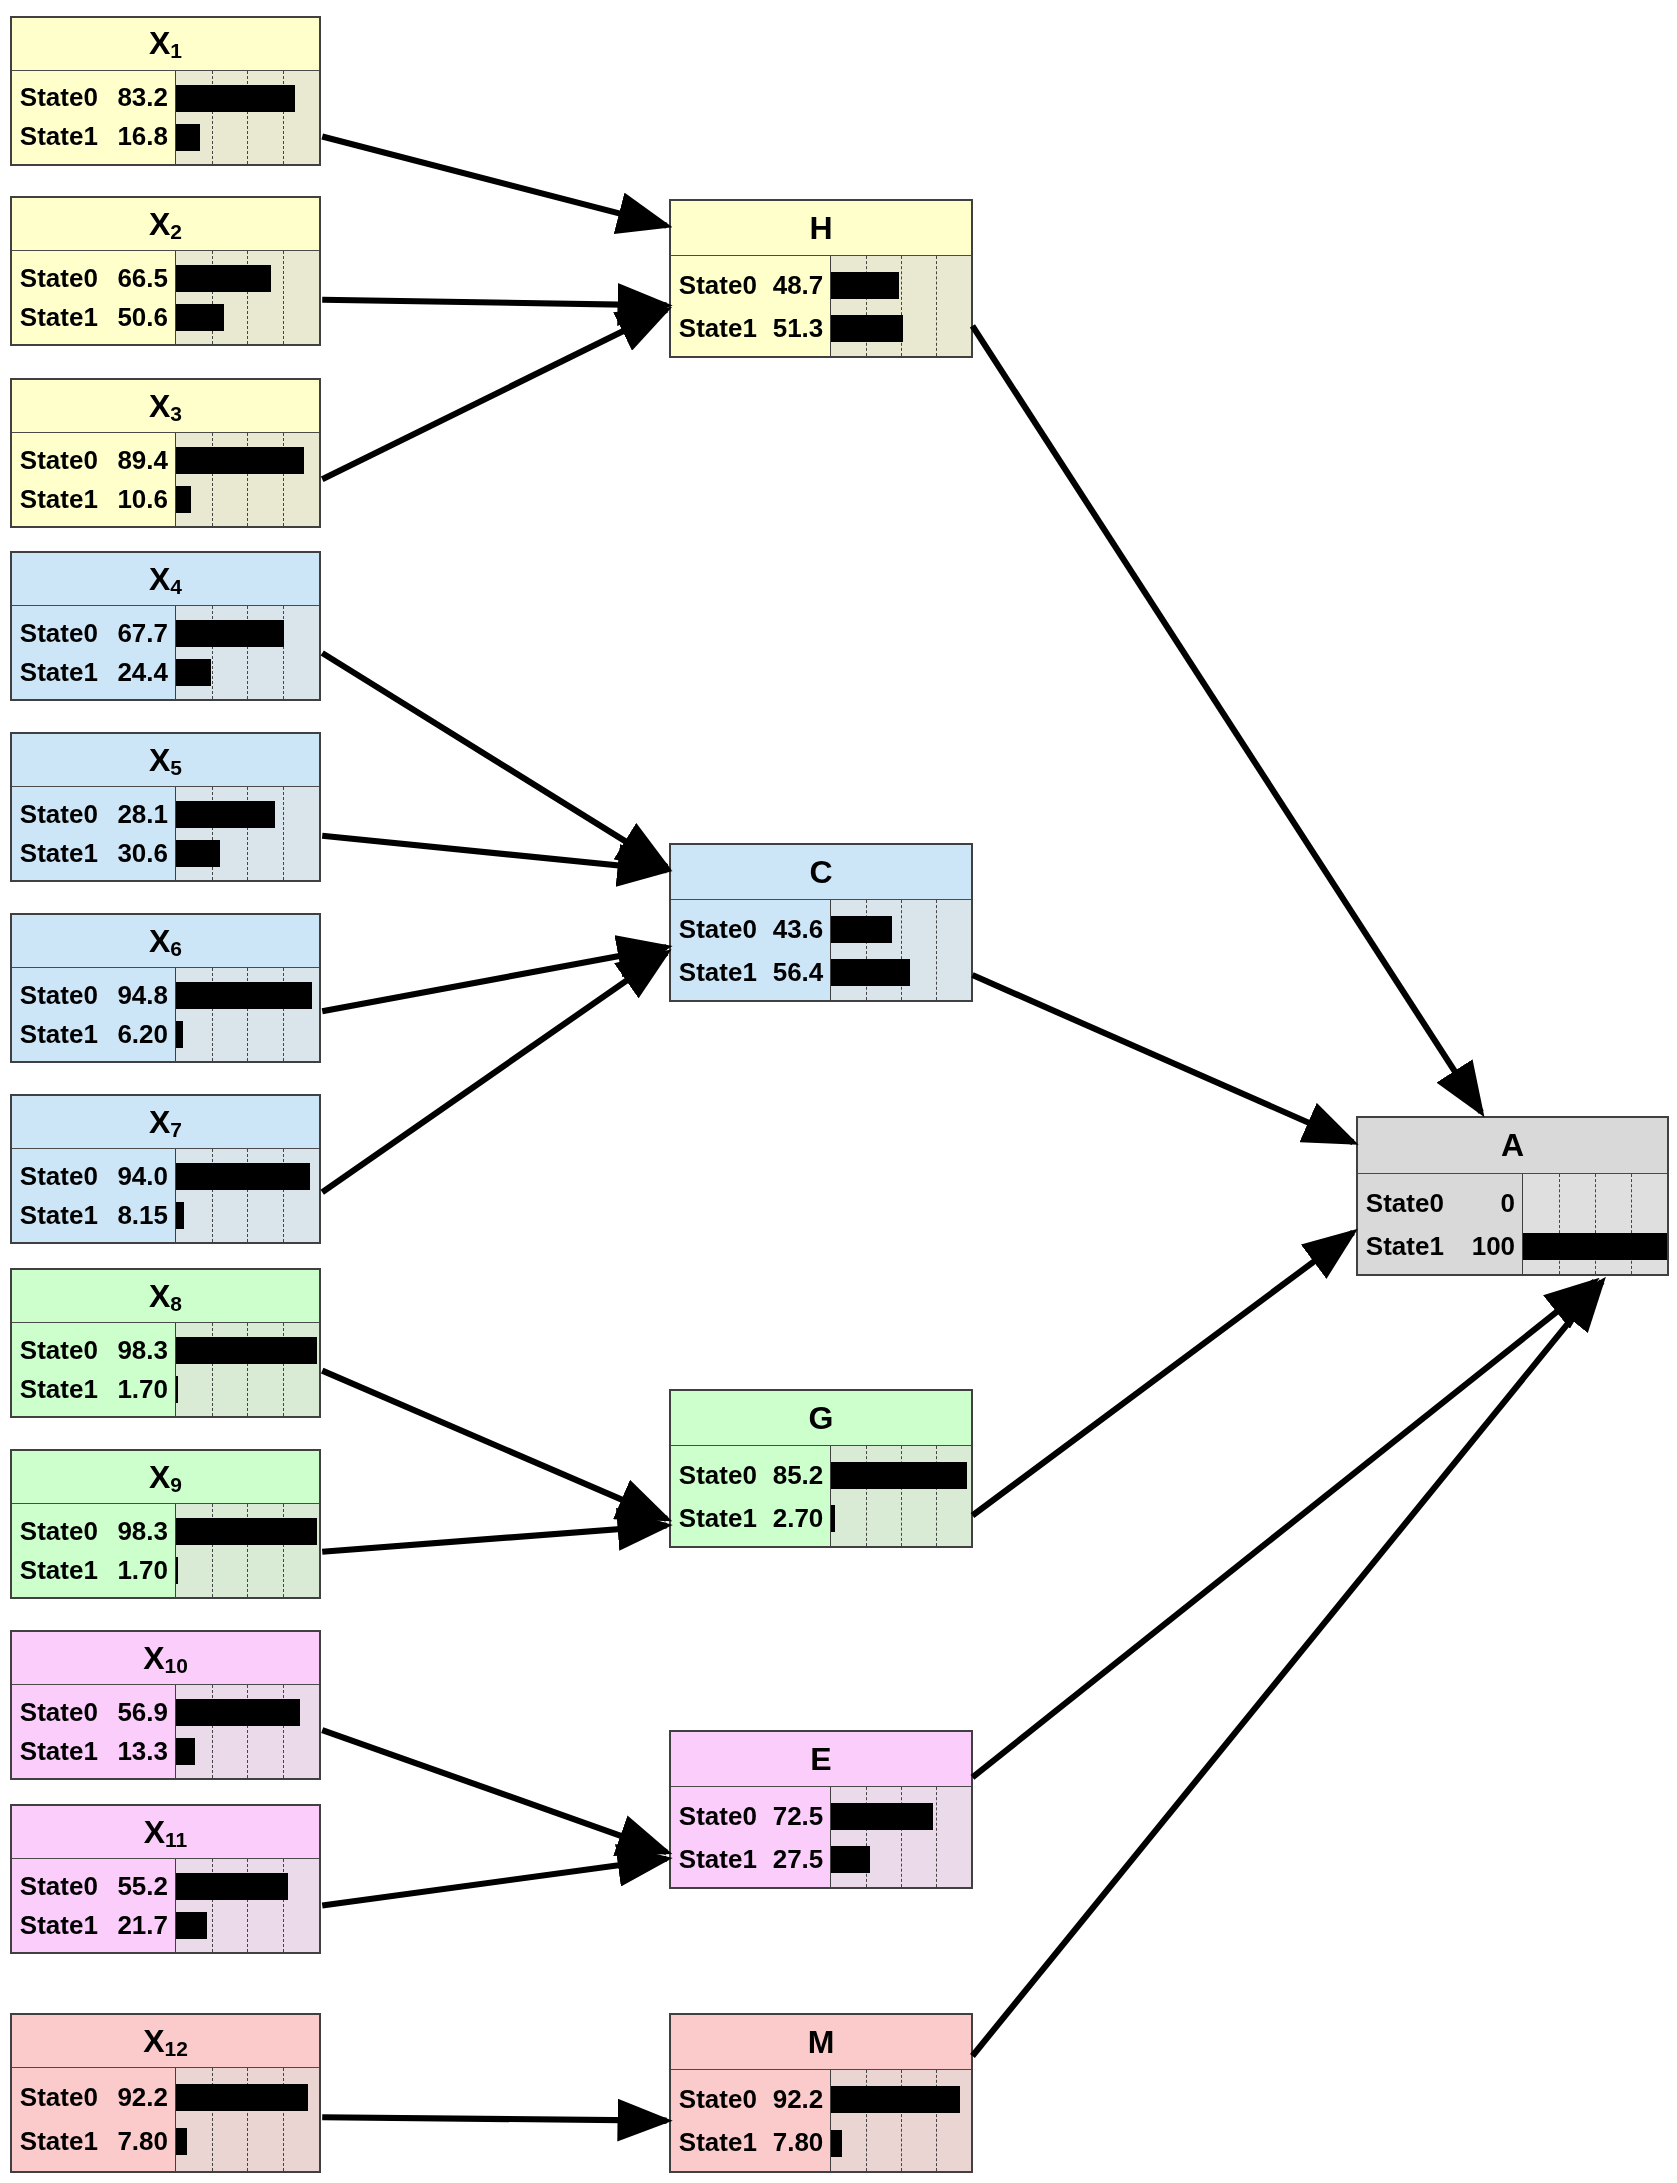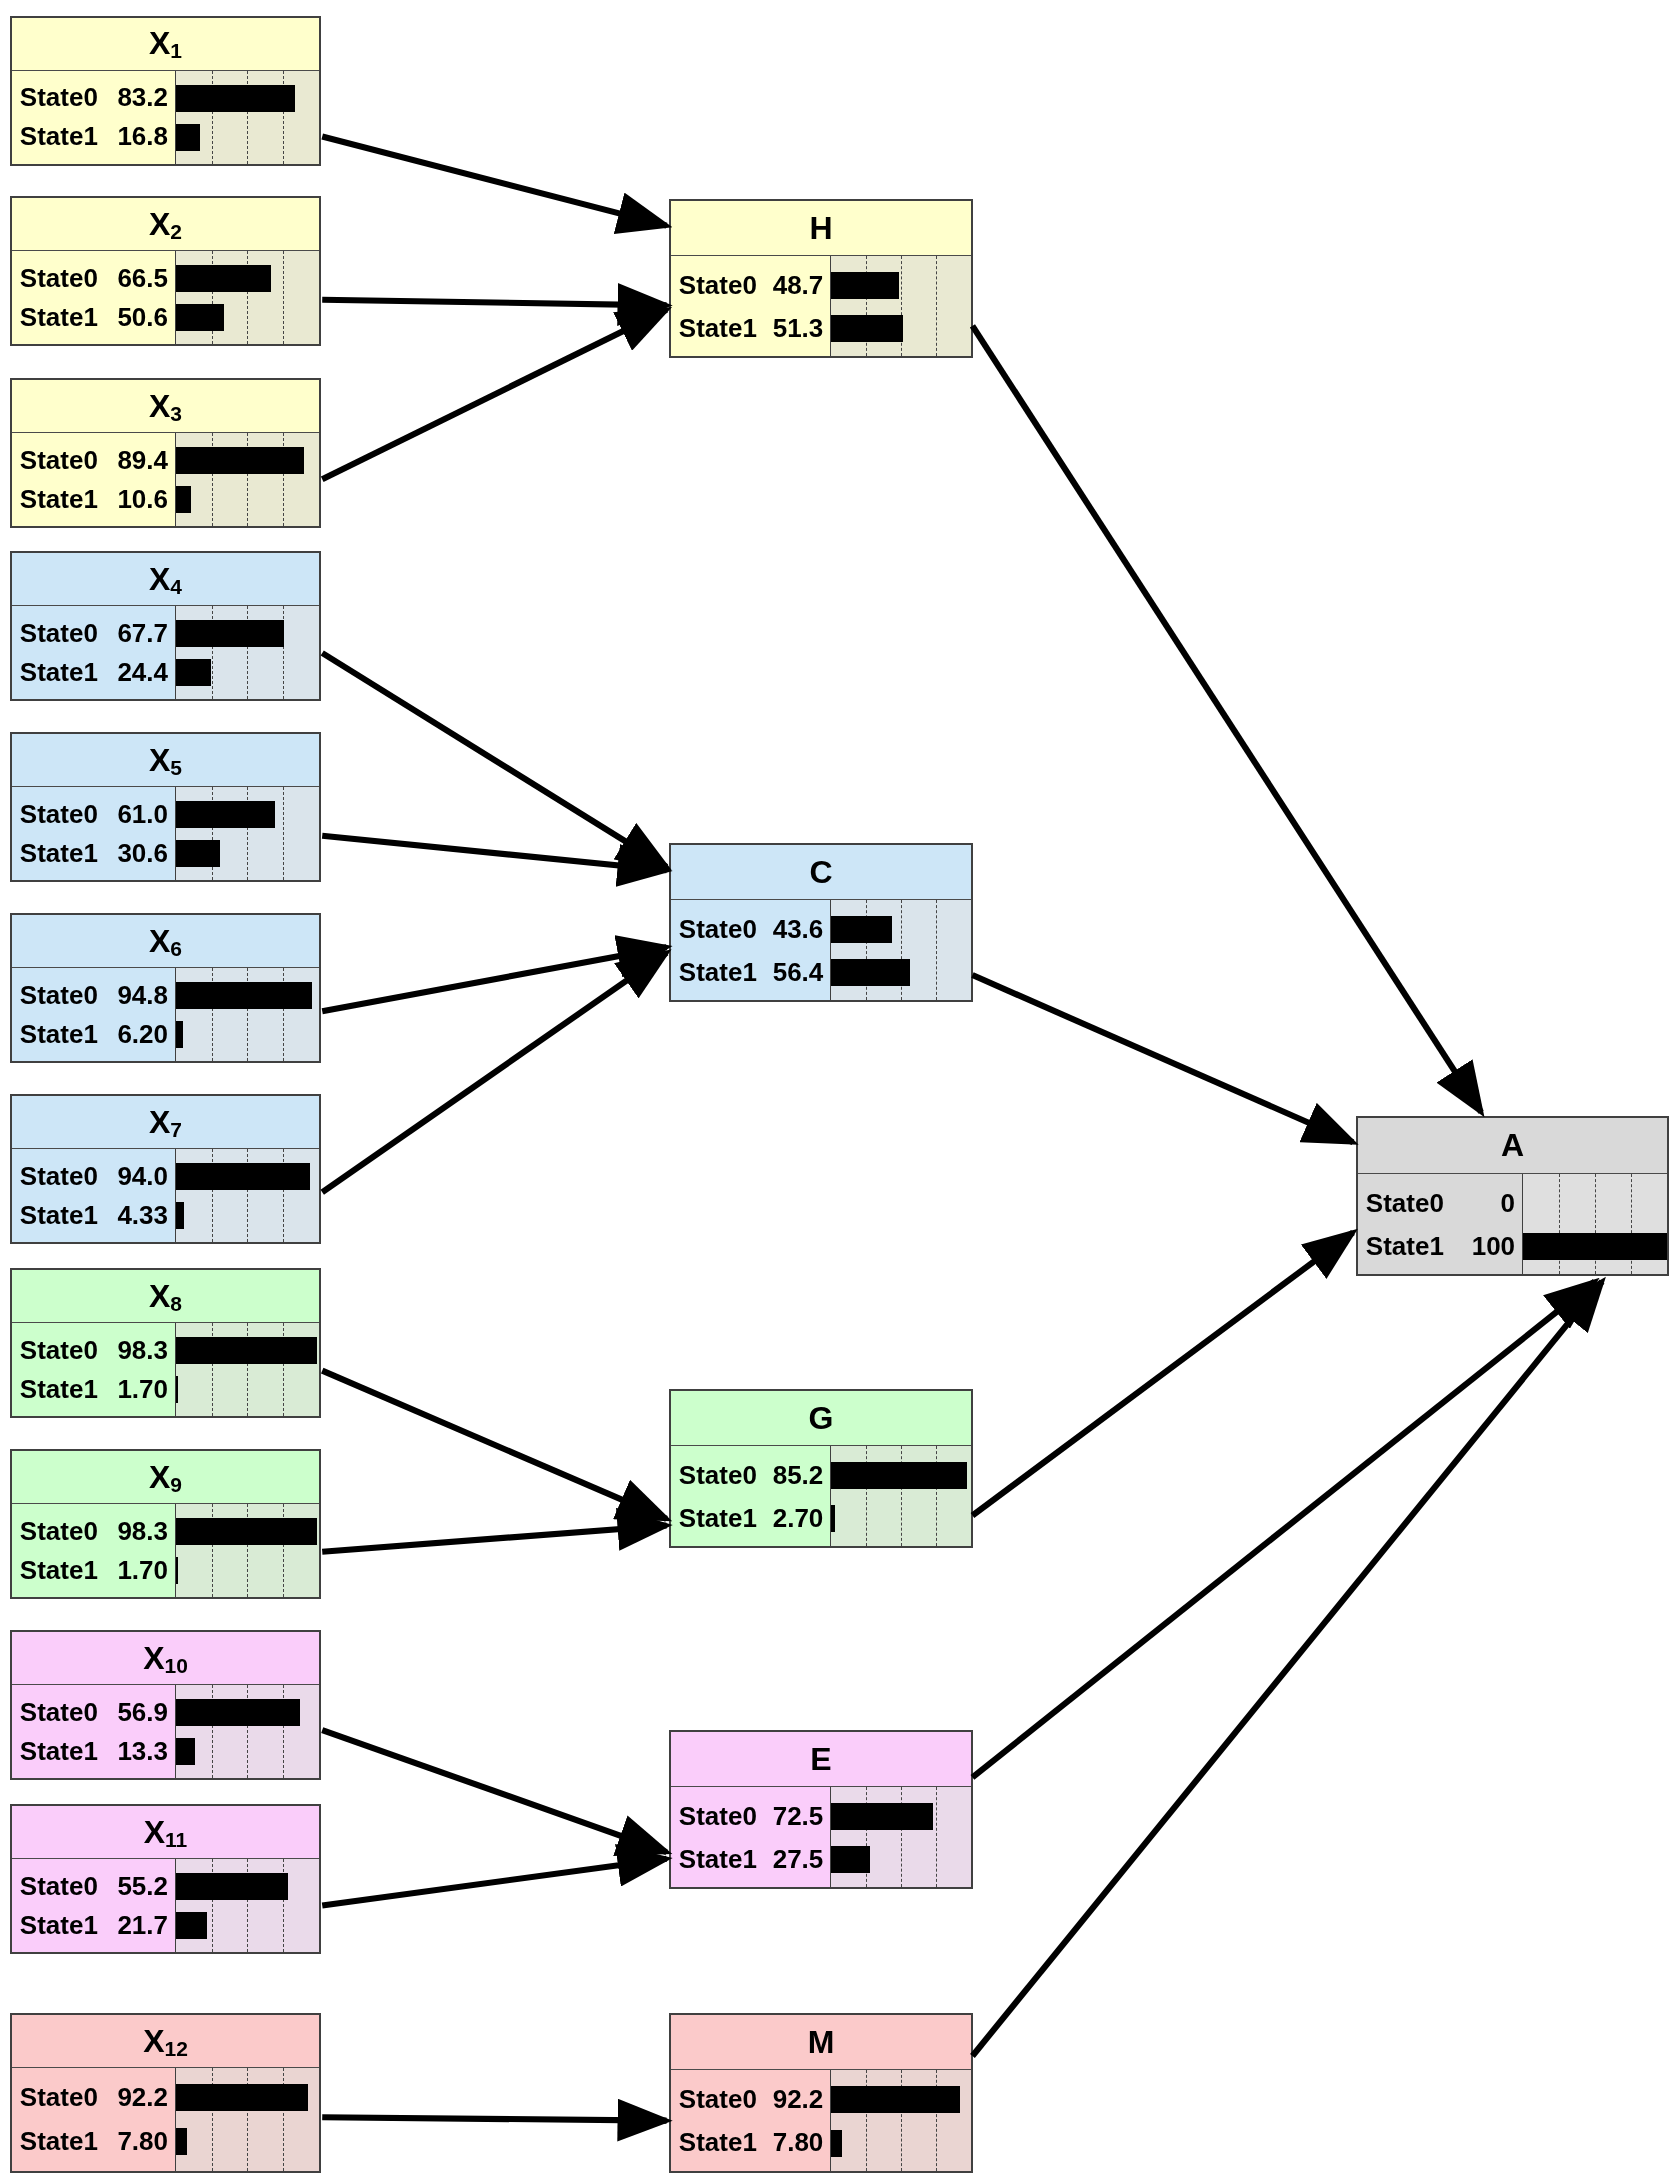--- a/index.html
+++ b/index.html
@@ -167,21 +167,21 @@
   </div>
     <div class="node" style="left: 10px; top: 732px; width: 311px; height: 150px; background: rgb(205, 230, 247);">
     <div class="node-title" style="height: 53px;">
         <span class="tmain">X</span>
         <sub>5</sub>
       </div>
     <div class="node-body">
       <div class="labels">
         <div class="label-row" style="height: 39px;">
           <span class="state-label">State0</span>
-          <span class="state-value">61.0</span>
+          <span class="state-value">28.1</span>
         </div>
         <div class="label-row" style="height: 39px;">
           <span class="state-label">State1</span>
           <span class="state-value">30.6</span>
         </div>
       </div>
       <div class="bars" style="background: rgb(218, 228, 235);">
           <div class="gridline" style="left: 25%;"></div>
           <div class="gridline" style="left: 50%;"></div>
           <div class="gridline" style="left: 75%;"></div>
@@ -221,21 +221,21 @@
         <sub>7</sub>
       </div>
     <div class="node-body">
       <div class="labels">
         <div class="label-row" style="height: 39px;">
           <span class="state-label">State0</span>
           <span class="state-value">94.0</span>
         </div>
         <div class="label-row" style="height: 39px;">
           <span class="state-label">State1</span>
-          <span class="state-value">4.33</span>
+          <span class="state-value">8.15</span>
         </div>
       </div>
       <div class="bars" style="background: rgb(218, 228, 235);">
           <div class="gridline" style="left: 25%;"></div>
           <div class="gridline" style="left: 50%;"></div>
           <div class="gridline" style="left: 75%;"></div>
           <div class="bar" style="top: 14px; height: 27px; width: 94%;"></div>
           <div class="bar" style="top: 53px; height: 27px; width: 6%;"></div>
         </div>
     </div>

